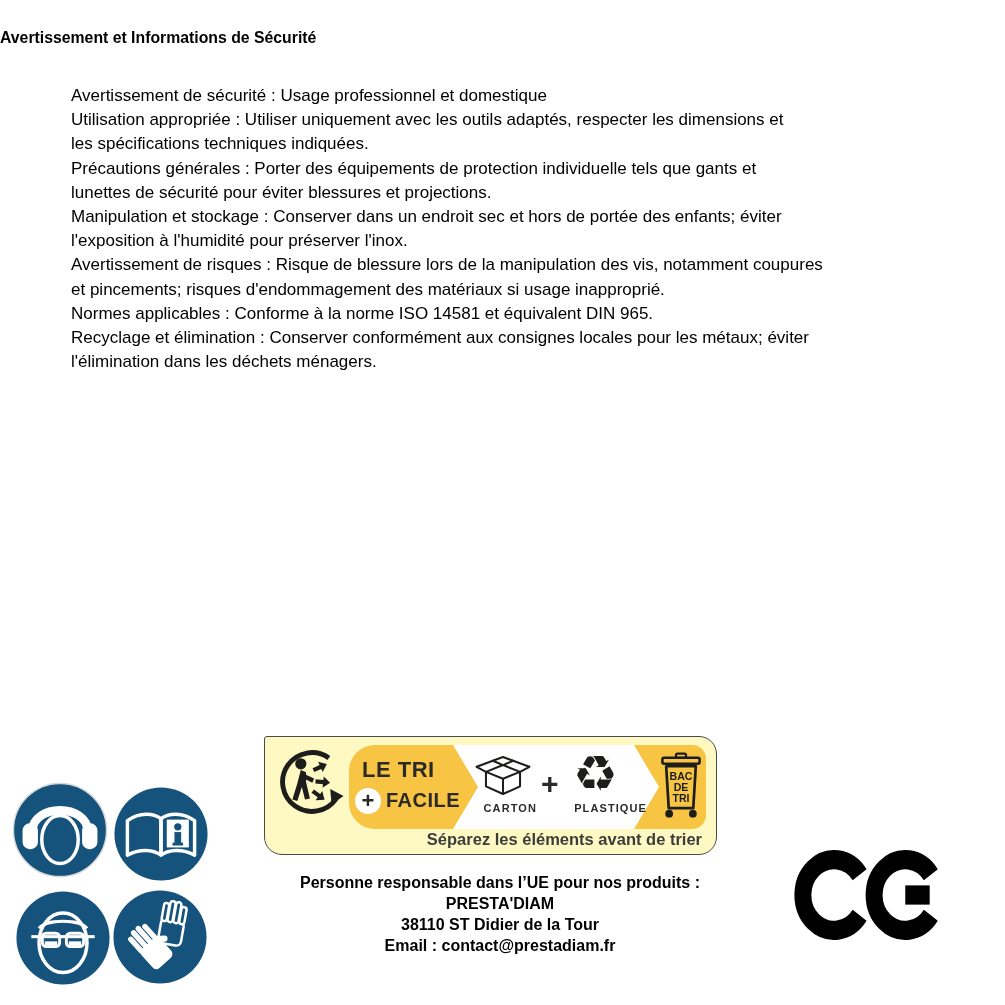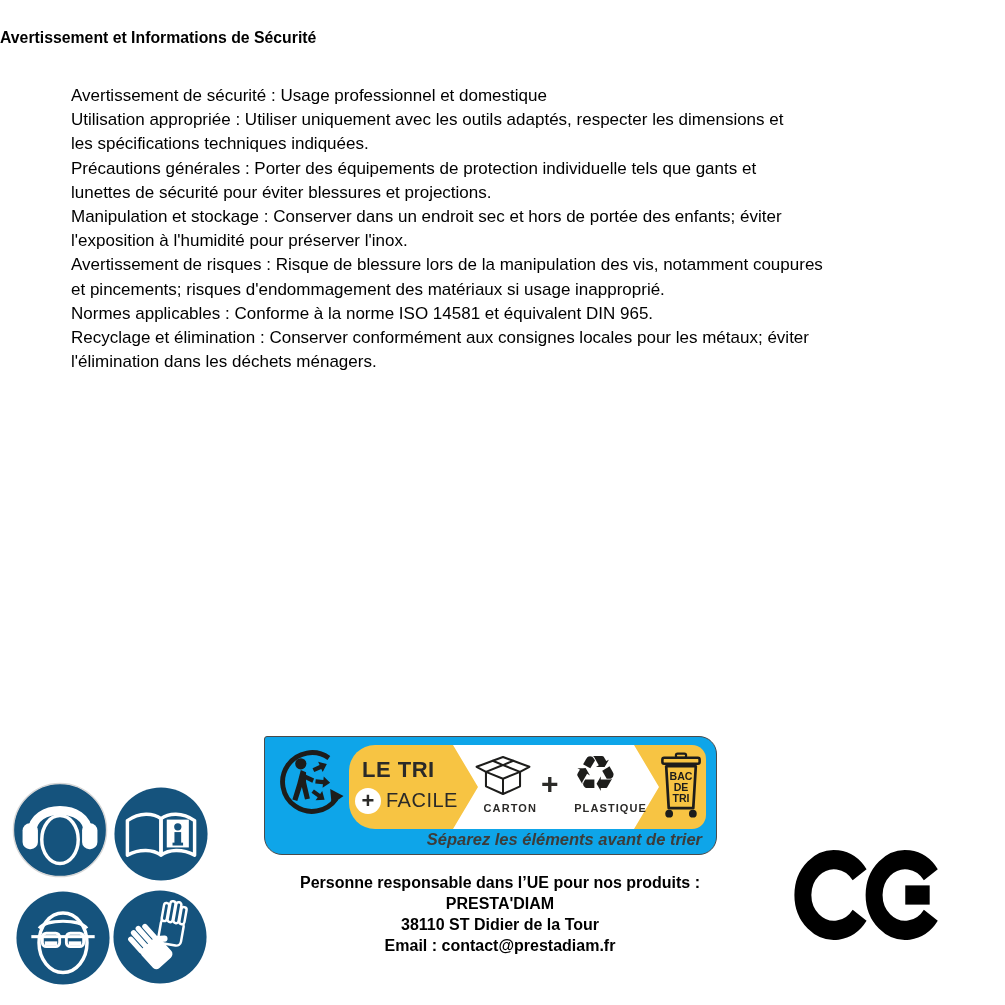--- a/index.html
+++ b/index.html
@@ -10,40 +10,40 @@
   
   .doc-title{top:29px;left:0;width:1005px;font-weight:bold;font-size:15.8px;}
   .body-text{top:84px;left:71px;width:900px;font-size:17px;line-height:24.2px;}
   .body-text .bl{white-space:nowrap;}
 
   
   .sicon{width:96px;height:96px;}
 
   
   .fr-code{left:268px;top:733px;font-weight:bold;font-size:13.5px;color:#1d1d1b;}
-  .tri-box{left:264px;top:736px;width:453px;height:119px;background:#0ea5e9;
+  .tri-box{left:264px;top:736px;width:453px;height:119px;background:#fef9c3;
            border:1.6px solid #4a4a4a;border-radius:3px 18px 18px 18px;box-sizing:border-box;}
   .triman{left:12px;top:8px;}
   .band{left:84px;top:8px;width:357px;height:84px;background:#F7C443;
         border-radius:26px 14px 14px 26px;}
   .band-white{left:104px;top:0;width:206px;height:84px;background:#fff;
         clip-path:polygon(0px 0px,181px 0px,206px 42px,181px 84px,0px 84px,25px 42px);}
   .h-top{left:13px;top:12px;font-weight:bold;font-size:22px;letter-spacing:.5px;color:#2b2a28;}
   .plus-circle{left:6px;top:43px;width:26px;height:26px;background:#fff;border-radius:50%;
         text-align:center;line-height:26px;font-weight:bold;font-size:22px;color:#2b2a28;}
-  .h-bottom{left:37px;top:44px;font-weight:normal;font-size:20px;letter-spacing:.5px;color:#2b2a28;}
+  .h-bottom{left:37px;top:44px;font-weight:bold;font-size:20px;letter-spacing:.5px;color:#2b2a28;}
   .mat-label{font-weight:bold;font-size:11px;letter-spacing:1.1px;color:#2b2a28;text-align:right;}
   .lab-carton{left:114px;top:57px;width:74px;}
   .lab-plastique{left:206px;top:57px;width:92px;}
   .carton-icon{left:126px;top:9px;}
   .mat-plus{left:192px;top:22px;font-weight:bold;font-size:30px;color:#2b2a28;}
   .recycle-glyph{left:224px;top:0px;font-size:50px;line-height:58px;color:#1d1d1b;
         font-family:"DejaVu Sans",sans-serif;}
   .bin{left:310px;top:3px;z-index:3;}
-  .tagline{right:14px;top:93px;font-style:italic;font-weight:bold;font-size:16.5px;color:#3c3c3a;}
+  .tagline{right:14px;top:93px;font-weight:bold;font-size:16.5px;color:#3c3c3a;}
 
   
   .contact{left:250px;top:872px;width:500px;text-align:center;font-weight:bold;
            font-size:16px;line-height:21px;}
 
   
   .ce{left:792px;top:845px;}
 </style>
 </head>
 <body>

